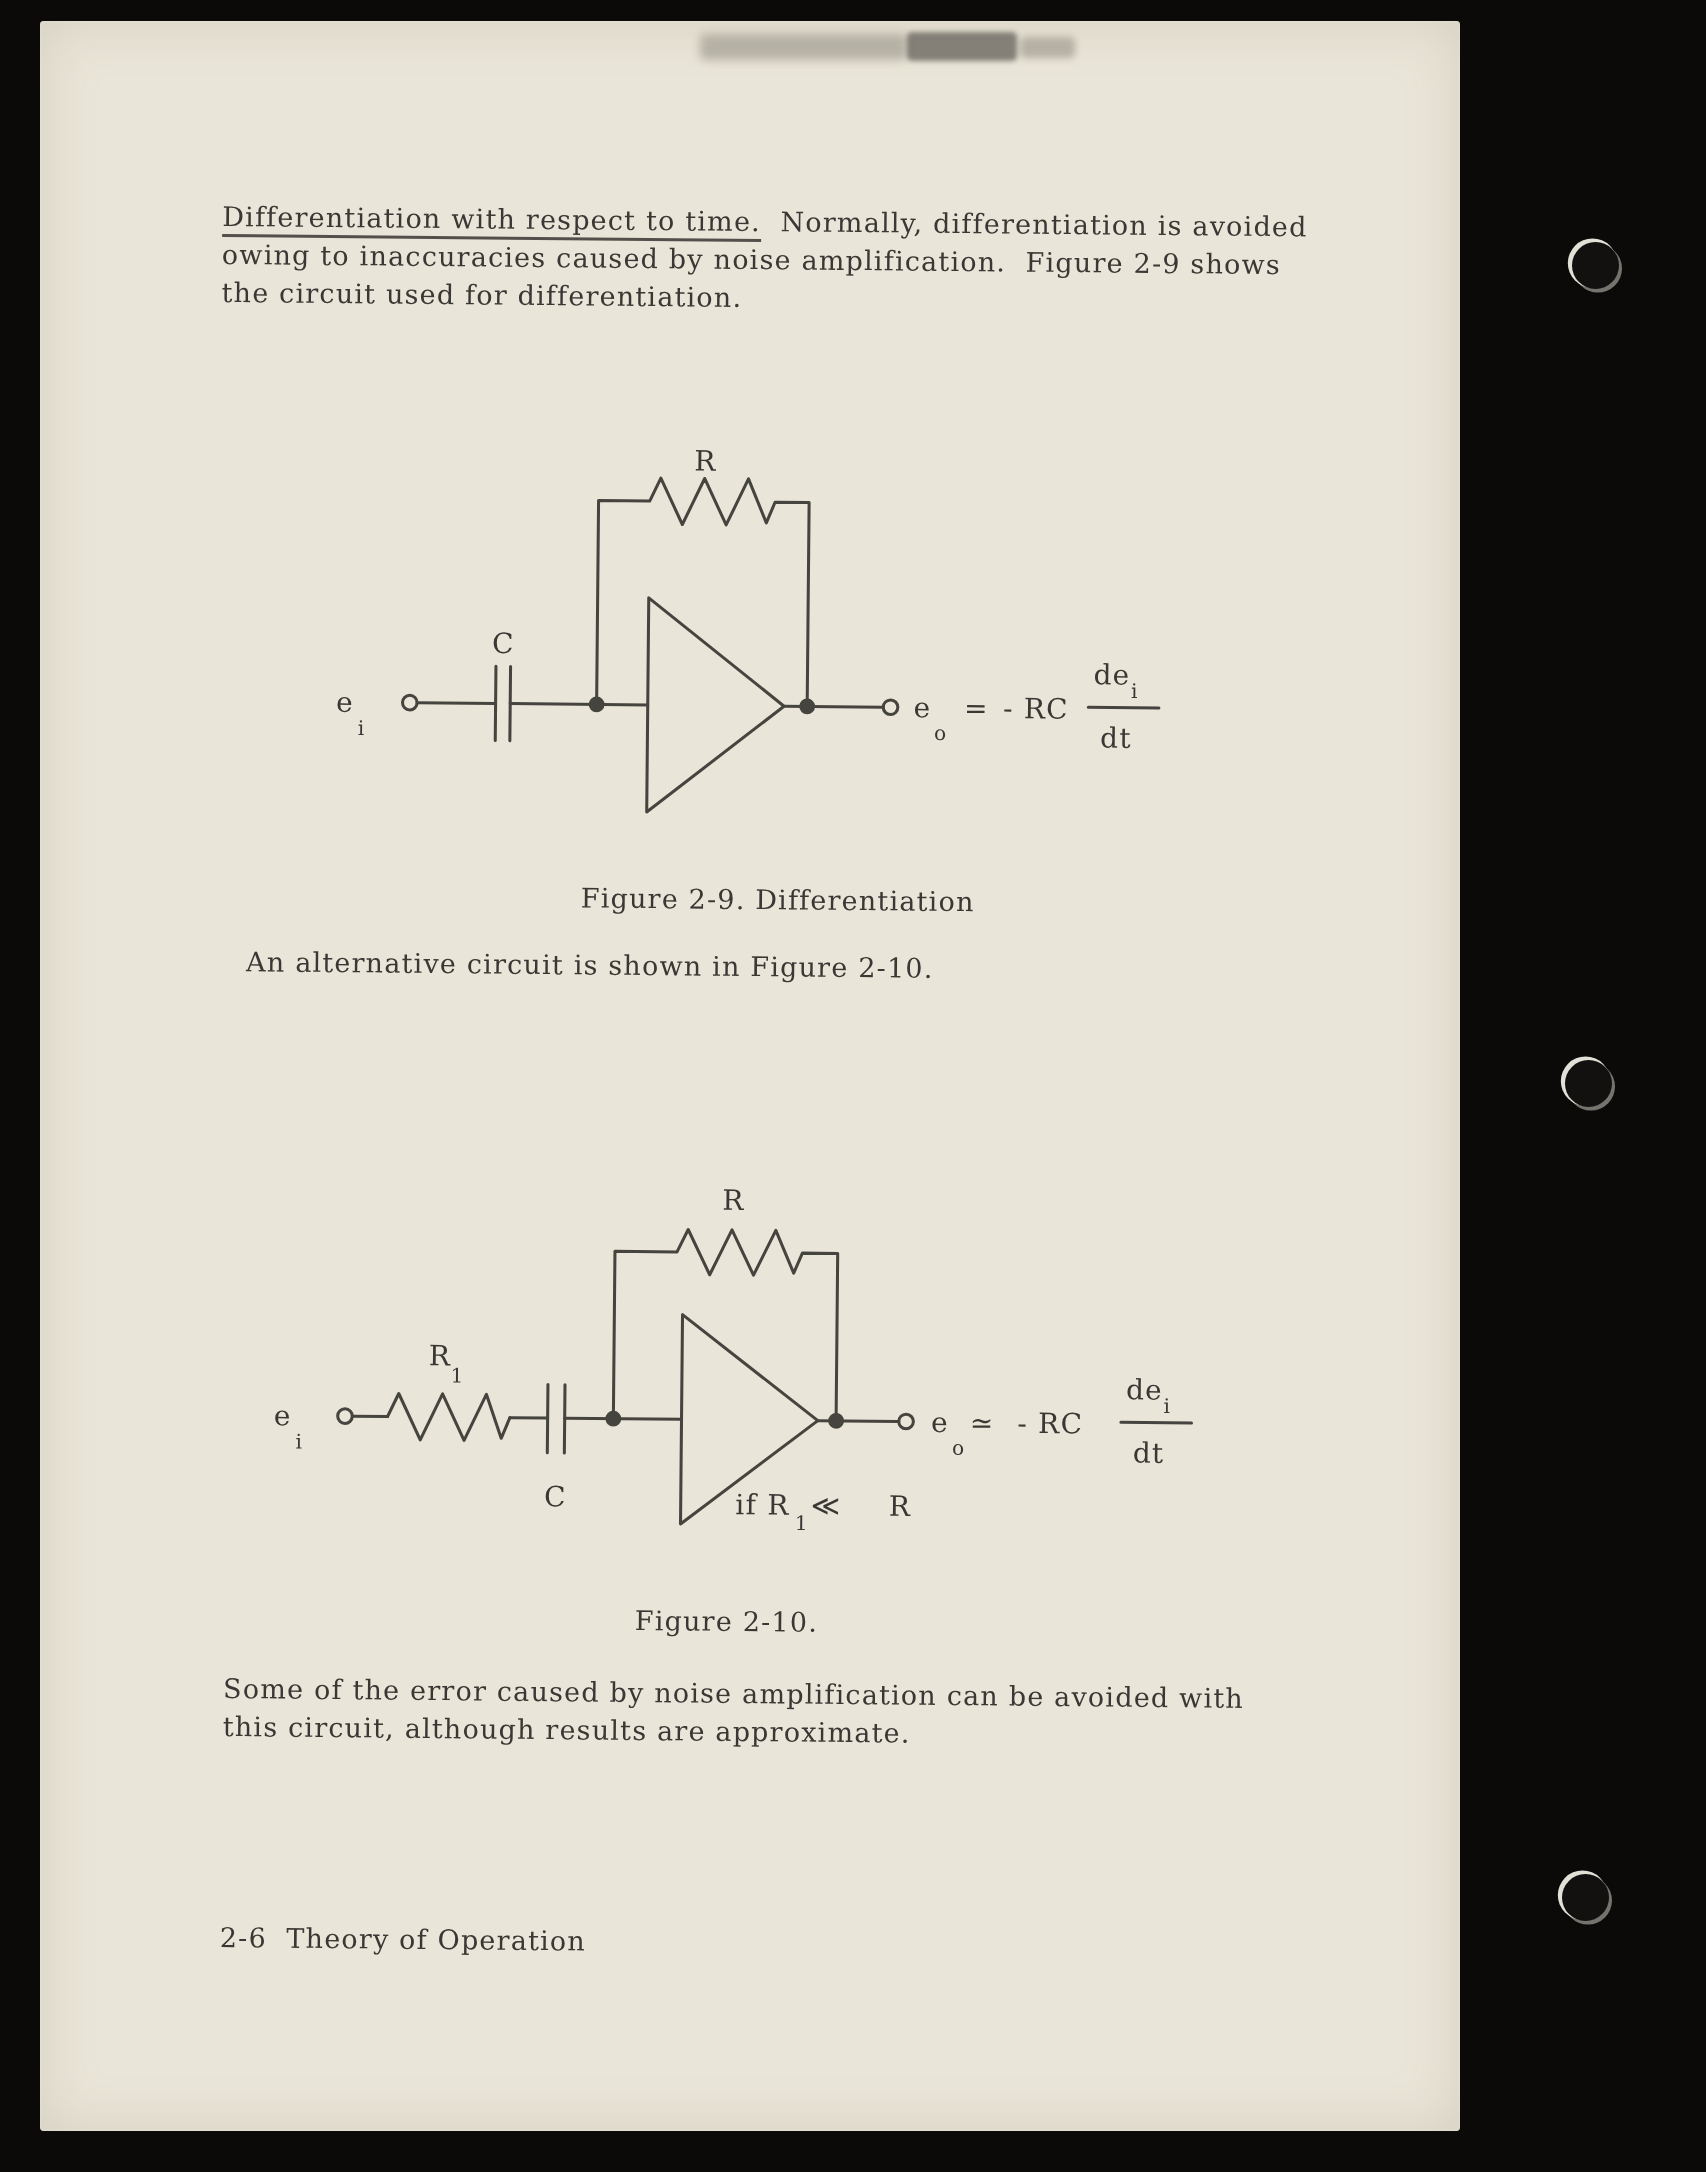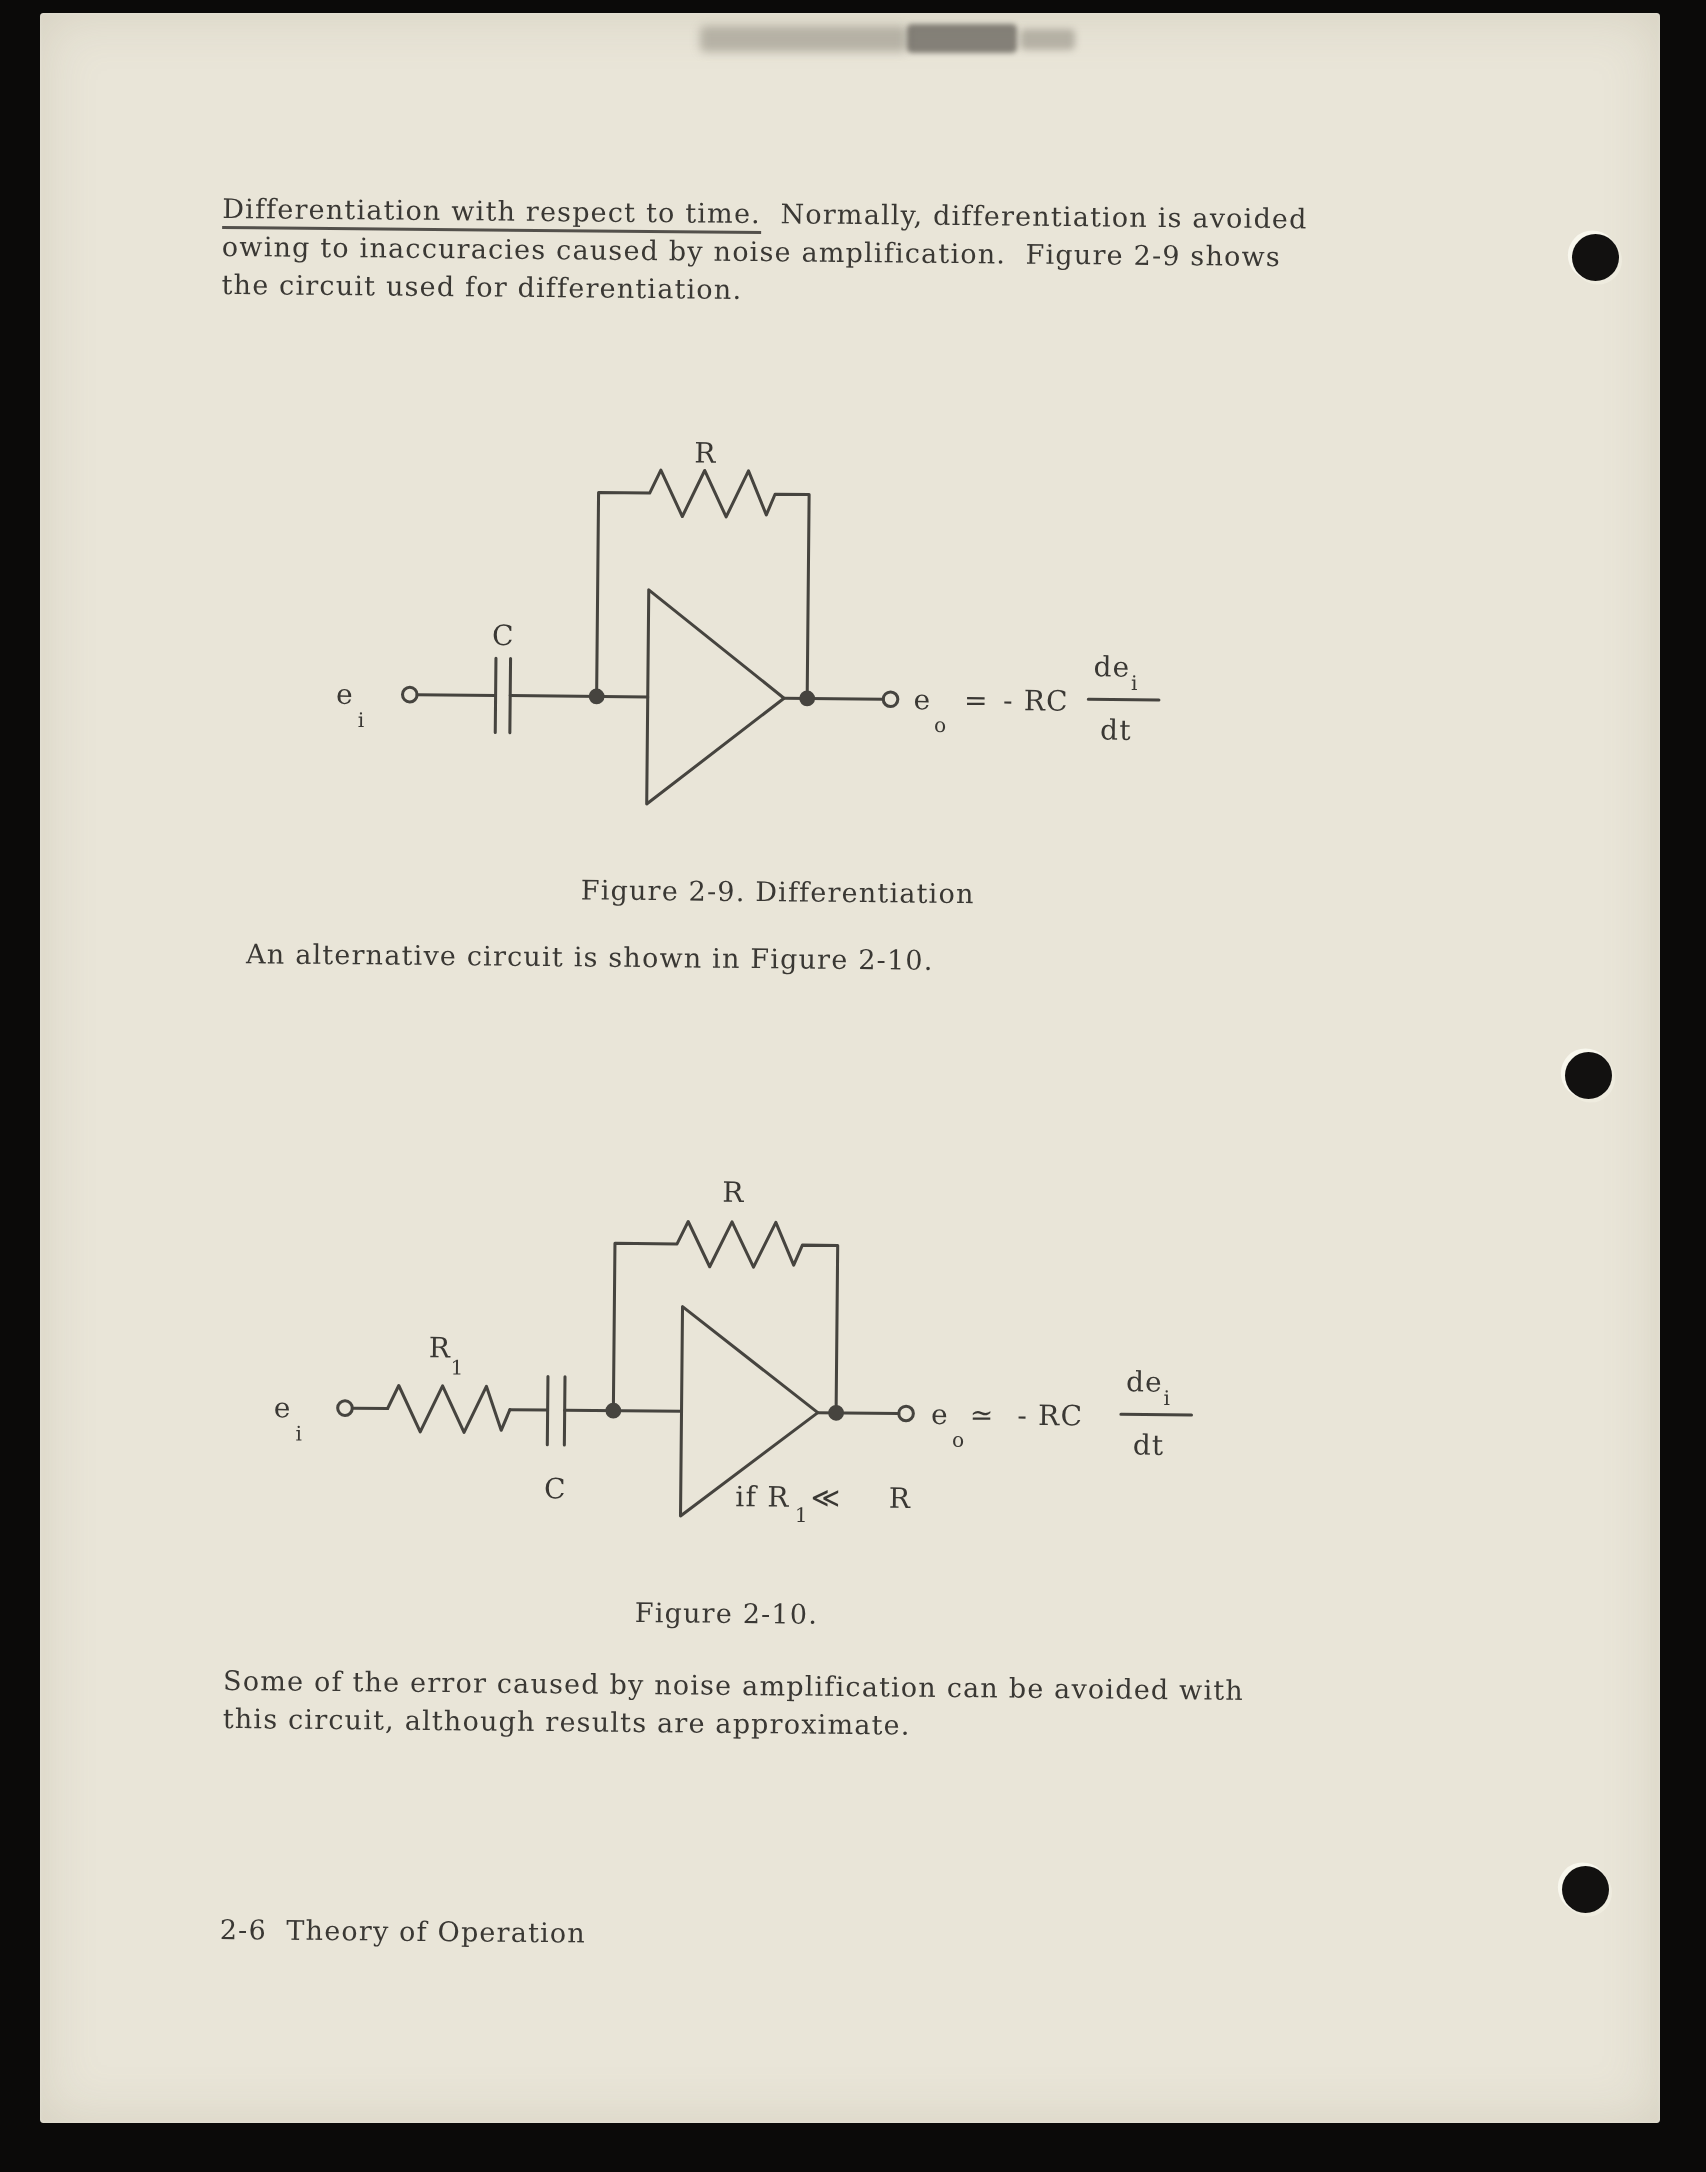--- a/index.html
+++ b/index.html
@@ -1,18 +1,18 @@
 <!DOCTYPE html>
 <html style="font-size:9.7px"><head>
 <meta charset="utf-8">
 <style>
   html,body{margin:0;padding:0;background:#0b0a09;}
   .stage{position:relative;width:1707px;height:2172px;background:#0b0a09;overflow:hidden;
          font-family:"DejaVu Serif","Liberation Serif",serif;}
-  .paper{position:absolute;left:40px;top:13px;width:1620px;height:2110px;
+  .paper{position:absolute;left:40px;top:21px;width:1420px;height:2110px;
          background:linear-gradient(96deg,#e7e3d5 0%,#eae6d9 55%,#edead e0 100%);
          background-color:#e9e5d8;
          border-radius:3.7px;
          box-shadow:inset 0 0 55px rgba(140,130,105,0.22), inset 0 0 3.7px rgba(255,255,255,0.5);}
   .content{position:absolute;left:0;top:0;right:0;bottom:0;
            transform:rotate(0.55deg);transform-origin:810px 1065px;color:#3a3834;}
   .para{position:absolute;font-size:27px;line-height:38px;letter-spacing:1.2px;}
   .line{white-space:pre;}
   .u{border-bottom:3px solid rgba(56,54,50,0.85);padding-bottom:2.4px;}
   .smudge{position:absolute;border-radius:4.9px;}

